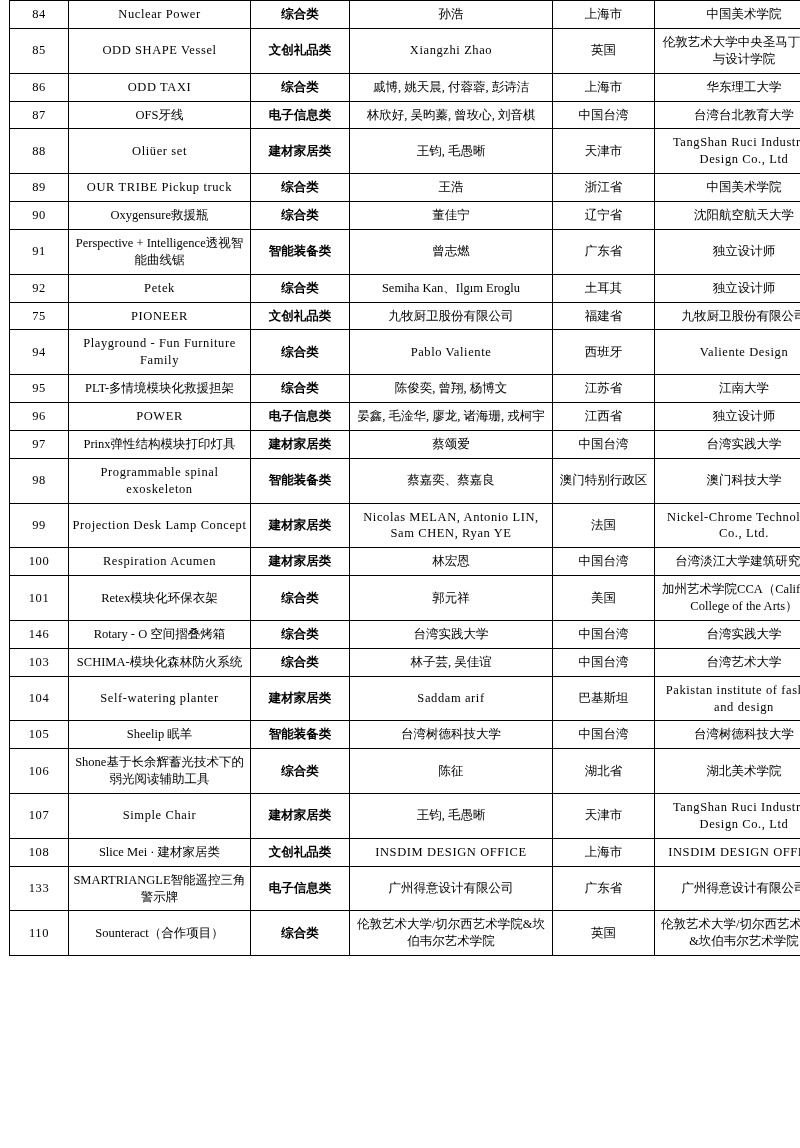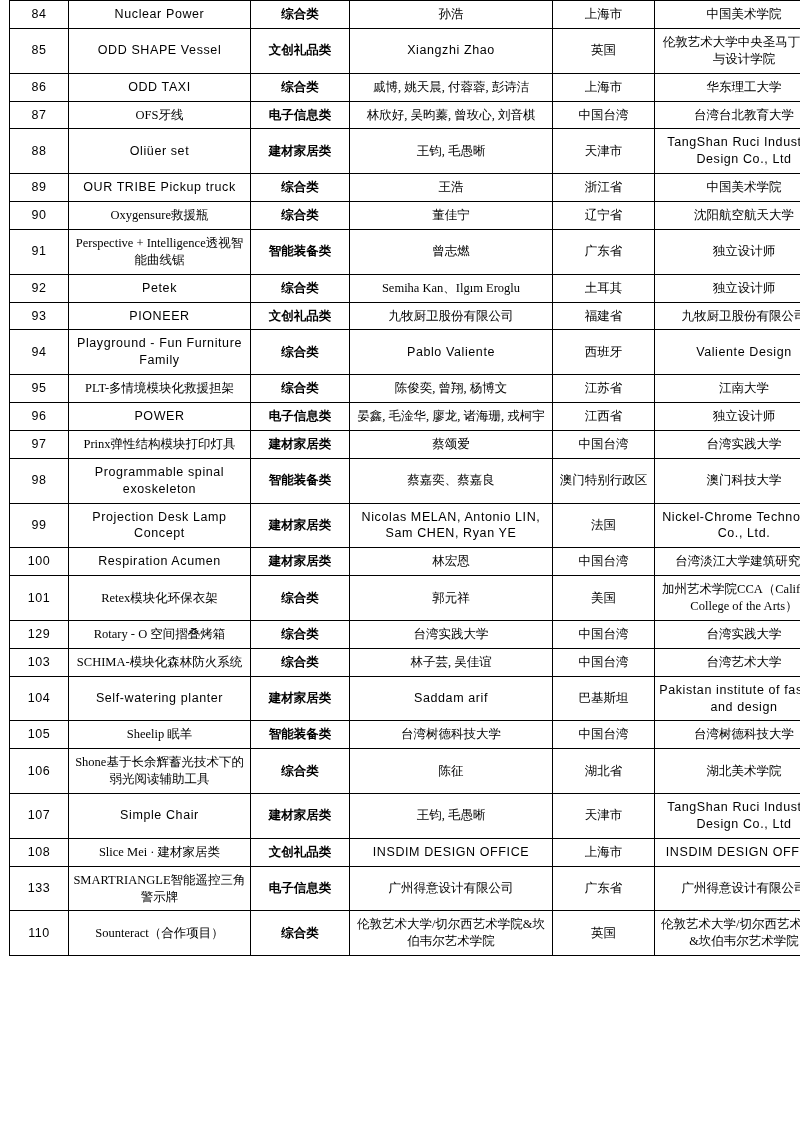--- a/index.html
+++ b/index.html
@@ -29,21 +29,21 @@
     overflow-wrap: break-word;
   }
   td.col-no    { width: 52px; }
   td.col-name  { width: 175px; }
   td.col-cat   { width: 92px; font-weight: bold; }
   td.col-author{ width: 196px; }
   td.col-region{ width: 95px; }
   td.col-org   { width: 172px; }
 
   td.latin {
-    font-family: Liberation Sans, sans-serif;
+    font-family: Liberation Serif, serif;
     letter-spacing: 0.6px;
   }
   .cell-inner { display: block; }
 </style>
 </head>
 <body>
 
 <table id="award-table">
   <tbody>
       <tr>
@@ -221,21 +221,21 @@
         </td>
         <td class="col-region">
           <span class="cell-inner">土耳其</span>
         </td>
         <td class="col-org">
           <span class="cell-inner">独立设计师</span>
         </td>
       </tr>
       <tr>
         <td class="col-no latin">
-          <span class="cell-inner">93</span>
+          <span class="cell-inner">75</span>
         </td>
         <td class="col-name latin">
           <span class="cell-inner">PIONEER</span>
         </td>
         <td class="col-cat">
           <span class="cell-inner">文创礼品类</span>
         </td>
         <td class="col-author">
           <span class="cell-inner">九牧厨卫股份有限公司</span>
         </td>
@@ -401,21 +401,21 @@
         </td>
         <td class="col-region">
           <span class="cell-inner">美国</span>
         </td>
         <td class="col-org">
           <span class="cell-inner">加州艺术学院CCA（California College of the Arts）</span>
         </td>
       </tr>
       <tr>
         <td class="col-no latin">
-          <span class="cell-inner">129</span>
+          <span class="cell-inner">146</span>
         </td>
         <td class="col-name">
           <span class="cell-inner">Rotary - O 空间摺叠烤箱</span>
         </td>
         <td class="col-cat">
           <span class="cell-inner">综合类</span>
         </td>
         <td class="col-author">
           <span class="cell-inner">台湾实践大学</span>
         </td>

